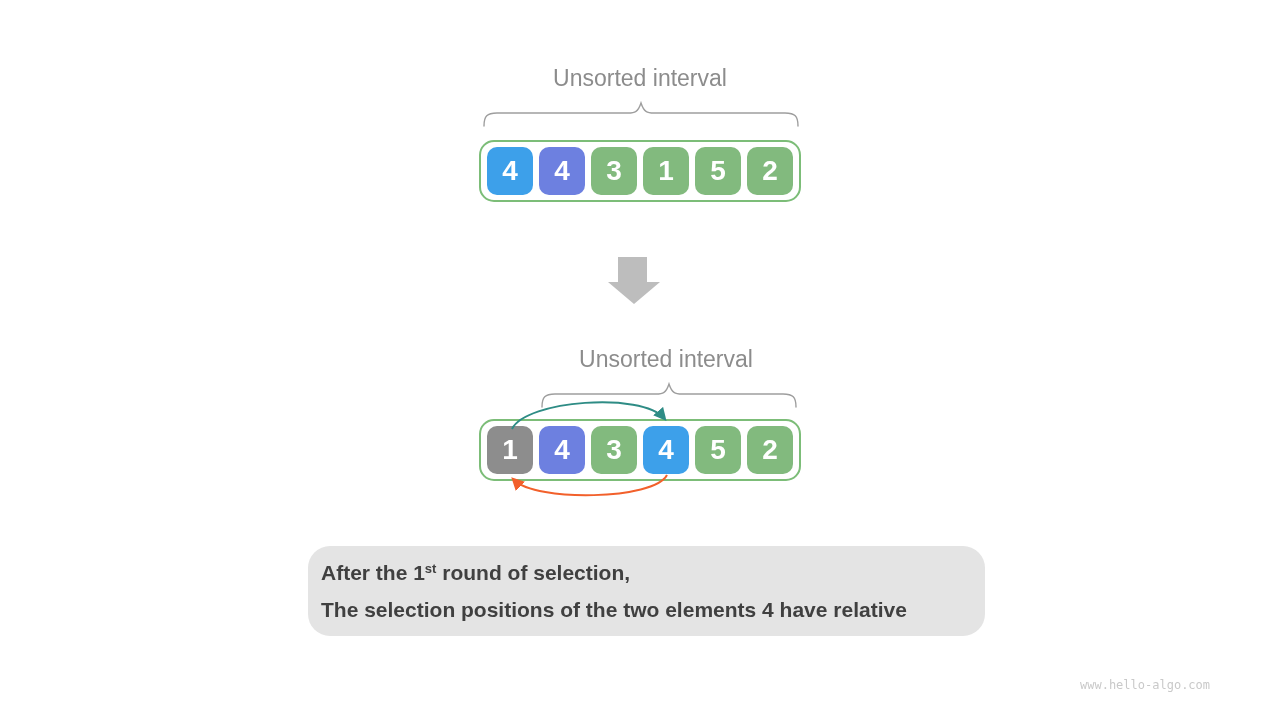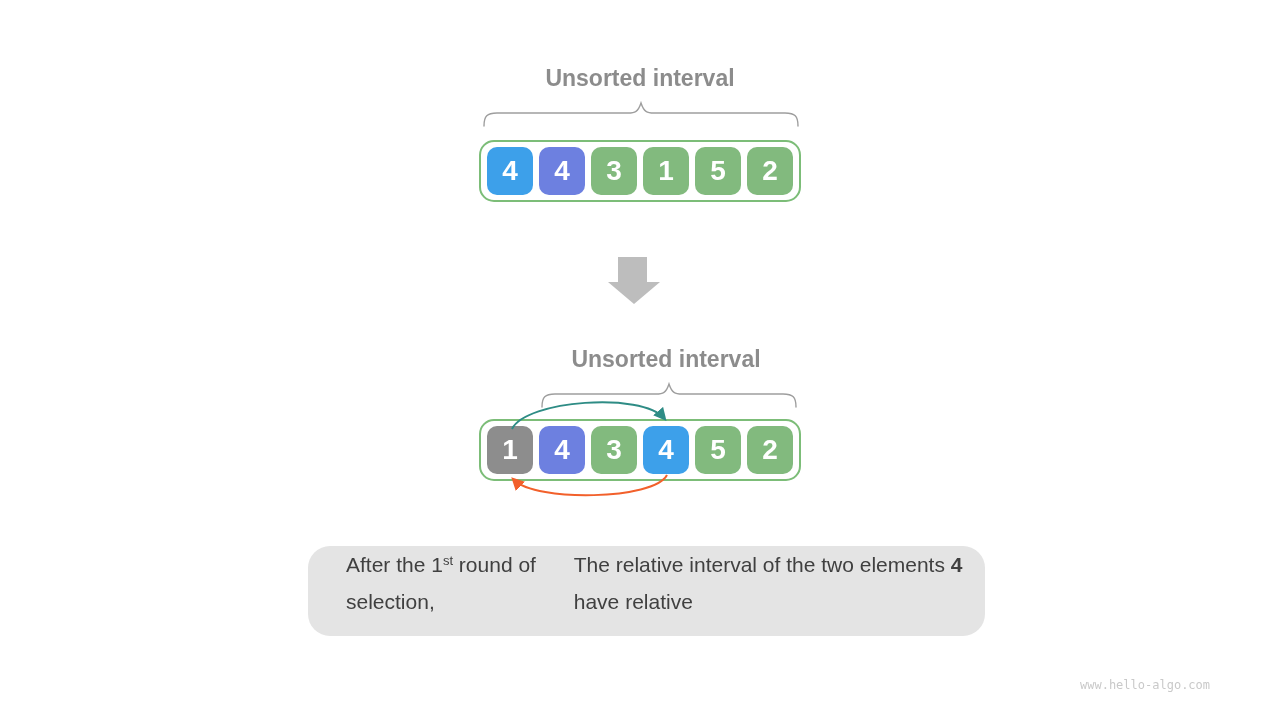--- a/index.html
+++ b/index.html
@@ -2,21 +2,21 @@
 <html style="--blue: #3da0ea; --purple: #6d80e0; --green: #82ba7e; --gray: #8d8d8d; --container_border: #7cbd78; --label_gray: #8c8c8c; --brace_gray: #9e9e9e; --arrow_gray: #bdbdbd; --text_dark: #404040; --teal_arrow: #2e8c85; --orange_arrow: #f2602b; --note_bg: #e4e4e4; --watermark_gray: #c9c9c9; --cell_text: #ffffff;"><head>
 <meta charset="utf-8">
 <style>
   html,body{margin:0;padding:0;}
   .stage{
     position:relative;width:1280px;height:720px;background:#ffffff;
     overflow:hidden;font-family:"Liberation Sans",sans-serif;
   }
   .interval-label{
     position:absolute;width:322px;text-align:center;
-    font-size:23px;font-weight:bold;color:var(--label_gray);
+    font-size:23px;font-weight:normal;color:var(--label_gray);
   }
   .brace{position:absolute;}
   .brace path{fill:none;stroke:var(--brace_gray);stroke-width:1.4;stroke-linecap:round;}
   .array-container{
     position:absolute;width:322px;height:62px;box-sizing:border-box;
     border:2px solid var(--container_border);border-radius:15px;
     background:#ffffff;display:flex;gap:6px;padding:5px 6px;
   }
   .cell{
     flex:1;border-radius:10px;display:flex;align-items:center;justify-content:center;
@@ -30,22 +30,22 @@
   }
   sup.st{font-size:0.62em;vertical-align:7px;line-height:0;}
   .swap-arrows{position:absolute;left:488px;top:392px;}
   .swap-arrows .teal{fill:none;stroke:var(--teal_arrow);stroke-width:2;}
   .swap-arrows .orange{fill:none;stroke:var(--orange_arrow);stroke-width:2;}
   .teal-head{fill:var(--teal_arrow);}
   .orange-head{fill:var(--orange_arrow);}
   .note-box{
     position:absolute;left:308px;top:546px;width:677px;height:90px;box-sizing:border-box;
     background:var(--note_bg);border-radius:22px;
-    display:flex;justify-content:center;
-    padding-left:38px;font-size:21px;line-height:37px;color:var(--text_dark);
+    display:flex;flex-direction:column;justify-content:center;
+    padding-left:13px;font-size:21px;line-height:37px;color:var(--text_dark);font-weight:bold;
   }
   .watermark{
     position:absolute;left:1080px;top:678px;
     font-family:"DejaVu Sans Mono","Liberation Mono",monospace;
     font-size:12px;color:var(--watermark_gray);
   }
 </style>
 </head>
 <body>
 
@@ -96,19 +96,19 @@
     </defs>
     <path class="teal" d="M 24 37 C 38 8, 154 0, 176 26" marker-end="url(#headTeal)"></path>
     <path class="orange" d="M 179 83 C 166 108, 48 110, 26 88" marker-end="url(#headOrange)"></path>
   </svg>
 
   <div class="note-box">
     <div>
       <span>After the 1</span><sup class="st">st</sup><span> round of selection,</span>
     </div>
     <div>
-      <span>The relative interval of the two elements </span><b>4</b><span> have relative</span>
+      <span>The selection positions of the two elements </span><b>4</b><span> have relative</span>
     </div>
   </div>
 
   <div class="watermark">www.hello-algo.com</div>
 
 </div>
 
 </body></html>

